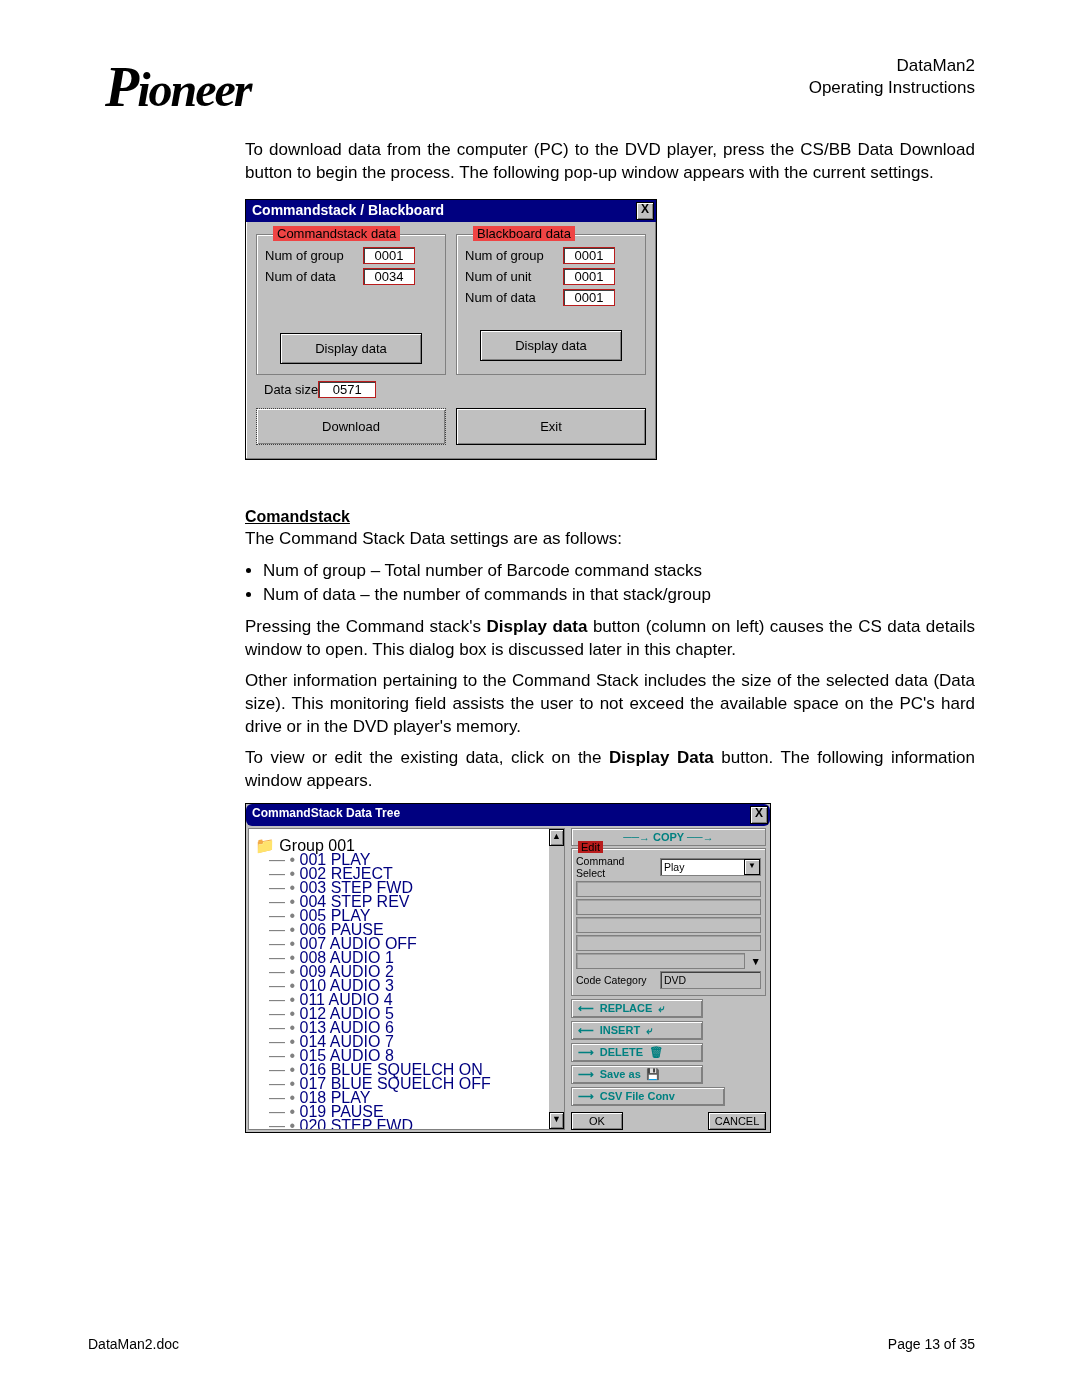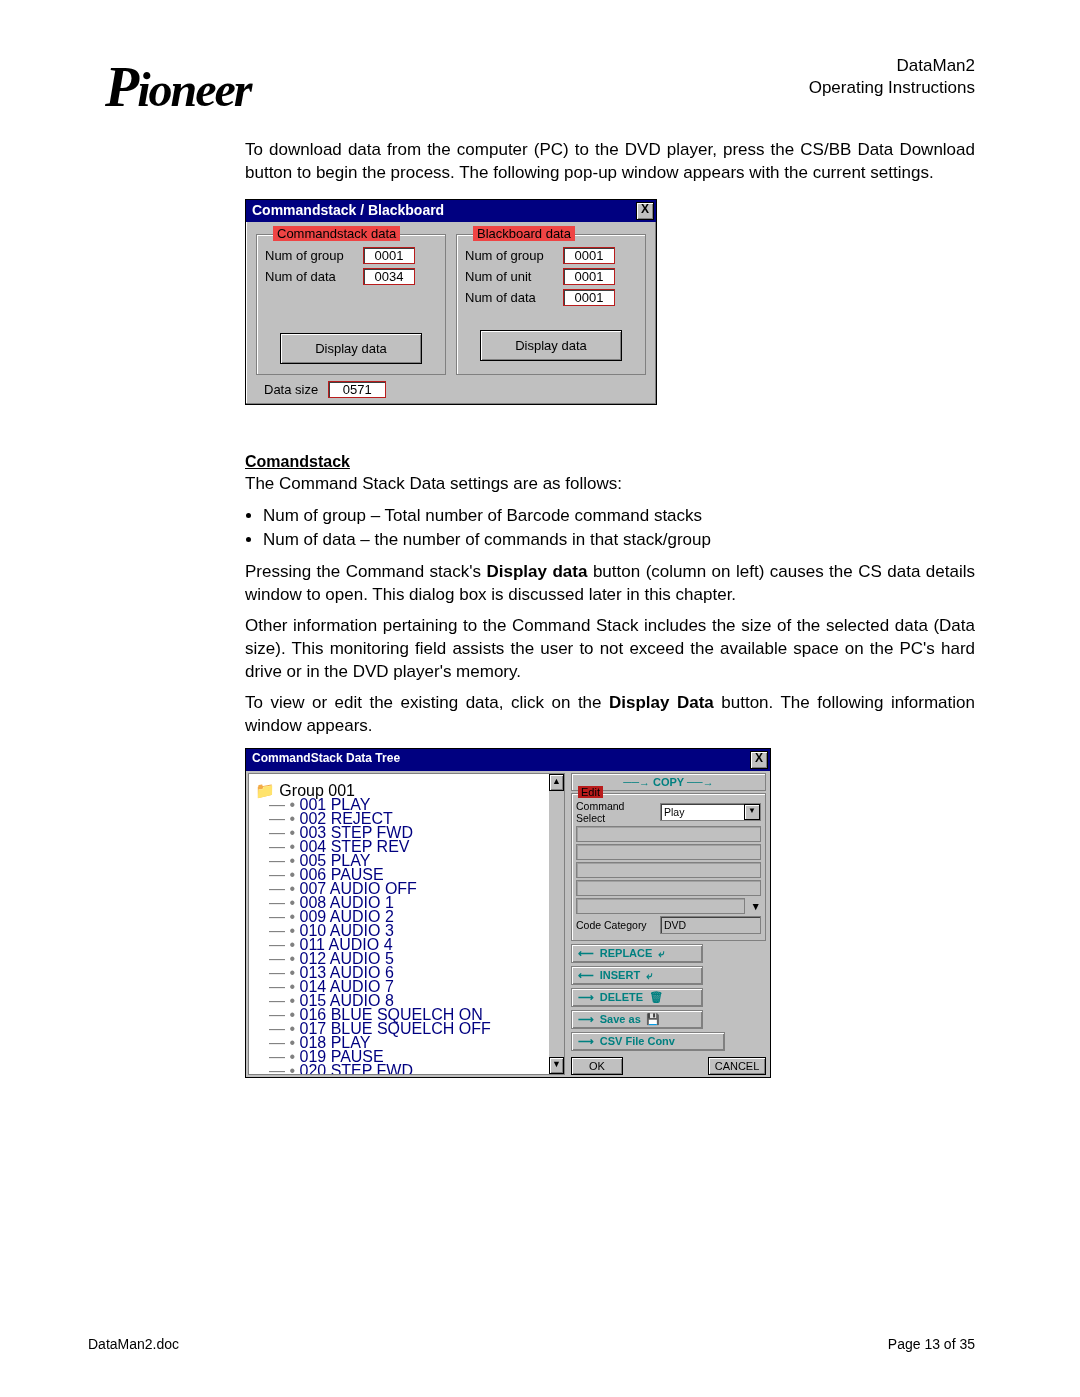--- a/index.html
+++ b/index.html
@@ -33,27 +33,27 @@
   }
   .titlebar { background: #000080; color: #fff; font-weight: 700; display: flex; justify-content: space-between; padding: 2px 2px 2px 6px; font-size: 14px; }
   .titlebar .xbtn { width: 16px; height: 16px; background: #c0c0c0; color: #000; text-align: center; line-height: 13px; border: 1px solid #000; box-shadow: inset 1px 1px 0 #fff, inset -1px -1px 0 #808080; font-weight: 700; font-size: 12px; }
   .dlg1-body { display: flex; gap: 10px; padding: 12px 10px 6px 10px; }
   .grp { flex: 1; border: 1px solid #808080; box-shadow: inset 1px 1px 0 #fff; padding: 8px 8px 10px 8px; position: relative; }
   .grp-title { position: absolute; top: -9px; left: 16px; background: #ef4444; padding: 0 4px; }
   .row { display: flex; align-items: center; gap: 6px; margin: 4px 0; }
   .row label { width: 92px; }
   .inp { width: 46px; background: #fff; border: 1px solid #b91c1c; box-shadow: inset 1px 1px 0 #404040; padding: 0 2px; font-family: Tahoma, Arial, sans-serif; font-size: 13px; text-align: center; }
   .wbtn { display: block; width: 140px; margin: 24px auto 0 auto; text-align: center; padding: 7px 0; border: 1px solid #000; background: #c0c0c0; box-shadow: inset 1px 1px 0 #fff, inset -1px -1px 0 #808080; }
-  .sizebar { display: flex; align-items: center; gap: 10px; padding: 0 10px 6px 18px; }
+  .sizebar { display: flex; align-items: center; padding: 0 10px 6px 18px; }
   .dlg1-foot { display: flex; gap: 10px; padding: 4px 10px 14px 10px; }
   .bigbtn { flex: 1; text-align: center; padding: 10px 0; border: 1px dotted #404040; background: #c0c0c0; box-shadow: inset 1px 1px 0 #fff, inset -1px -1px 0 #808080; }
   .bigbtn.plain { border: 1px solid #000; }
   
   .dlg2 { width: 524px; height: 328px; border: 1px solid #000; background: #c0c0c0; margin-top: 10px; font-family: Tahoma, Arial, sans-serif; font-size: 11px; display: flex; flex-direction: column; }
-  .dlg2 .titlebar { font-size: 12px; }
+  .dlg2 .titlebar { font-size: 12px; border-radius: 6px; }
   .dlg2-body { flex: 1; display: flex; overflow: hidden; }
   .treewrap { flex: 1; display: flex; border: 1px solid #808080; margin: 2px; background: #fff; overflow: hidden; }
   .tree { flex: 1; overflow: hidden; color: #000080; padding: 2px 0 2px 6px; line-height: 14px; white-space: nowrap; font-size: 16px; margin-top: 8px; }
   .tree .root { color: #000; }
   .tree .node::before { content: "— • "; color: #808080; }
   .tree .node { padding-left: 14px; }
   .scrollbar { width: 15px; background: #c0c0c0; display: flex; flex-direction: column; justify-content: space-between; }
   .sbbtn { height: 15px; border: 1px solid #000; background: #c0c0c0; box-shadow: inset 1px 1px 0 #fff, inset -1px -1px 0 #808080; text-align: center; font-size: 9px; line-height: 12px; }
   .rpanel { width: 195px; padding: 2px 4px; display: flex; flex-direction: column; }
   .copybar { background:#bfbfbf; border:1px solid #808080; box-shadow:inset 1px 1px 0 #fff; color:#008080; font-weight:700; text-align:center; padding:2px 0; margin-bottom:2px; }
@@ -117,20 +117,24 @@
         <div class="row">
             <label>Num of data</label>
             <span class="inp">0001</span>
           </div>
         <div class="wbtn">Display data</div>
       </div>
     </div>
     <div class="sizebar">
       <span>Data size</span>
       <span class="inp" style="width:52px">0571</span>
+    </div>
+    <div class="dlg1-foot">
+      <div class="bigbtn">Download</div>
+      <div class="bigbtn plain">Exit</div>
     </div>
   </div>
 
   <span class="subhead">Comandstack</span>
   <p style="margin-top:2px">The Command Stack Data settings are as follows:</p>
   <ul>
     <li>
       <span>Num of group – Total number of Barcode command stacks</span><br>
     </li>
     <li>Num of data – the number of commands in that stack/group</li>

